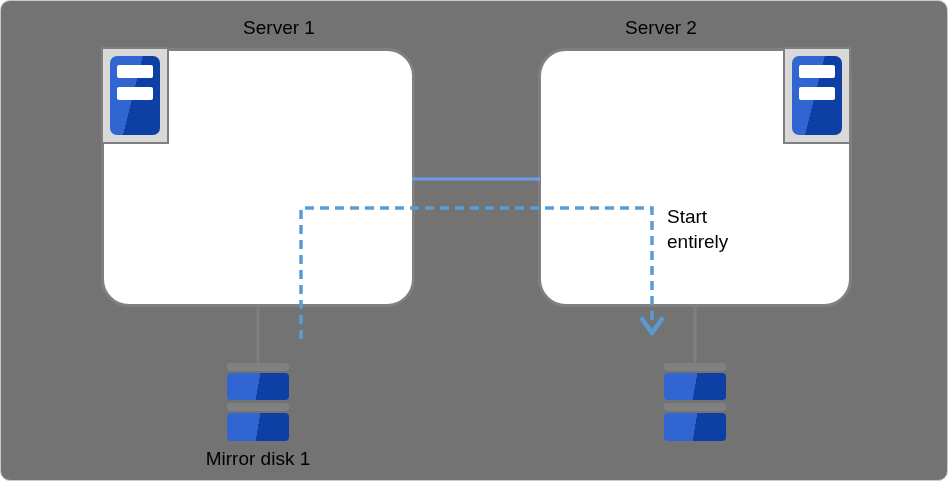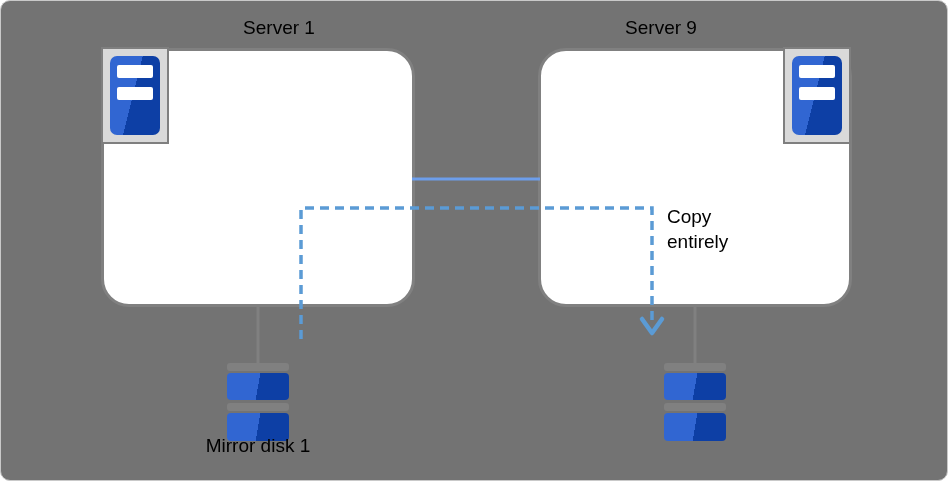--- a/index.html
+++ b/index.html
@@ -122,21 +122,21 @@
     left: 0;
     width: 62px;
     border-radius: 4px;
     background: linear-gradient(100deg, #3166d2 50%, #0d3fa5 50%);
   }
   .disk .seg.s1 { top: 10px; height: 27px; }
   .disk .seg.s2 { top: 50px; height: 28px; }
 
   .disk-label {
     position: absolute;
-    top: 434px;
+    top: 447px;
     width: 200px;
     text-align: center;
     font-size: 19px;
     color: #000000;
     z-index: 6;
   }
   #disk1-label { left: 157px; }
   #disk2-label { left: 594px; }
 
   #overlay {
@@ -151,24 +151,24 @@
 </style>
 </head>
 <body>
 
 <div id="canvas">
 
   <div class="server-box" id="server1-box"></div>
   <div class="server-box" id="server2-box"></div>
 
   <div class="title" id="server1-title">Server 1</div>
-  <div class="title" id="server2-title">Server 9</div>
-
-
-  <div class="copy-label">Copy
+  <div class="title" id="server2-title">Server 2</div>
+
+
+  <div class="copy-label">Start
 entirely</div>
 
   <div class="icon-frame" id="server1-icon-frame">
     <div class="server-icon">
       <div class="bar b1"></div>
       <div class="bar b2"></div>
     </div>
   </div>
   <div class="icon-frame" id="server2-icon-frame">
     <div class="server-icon">

